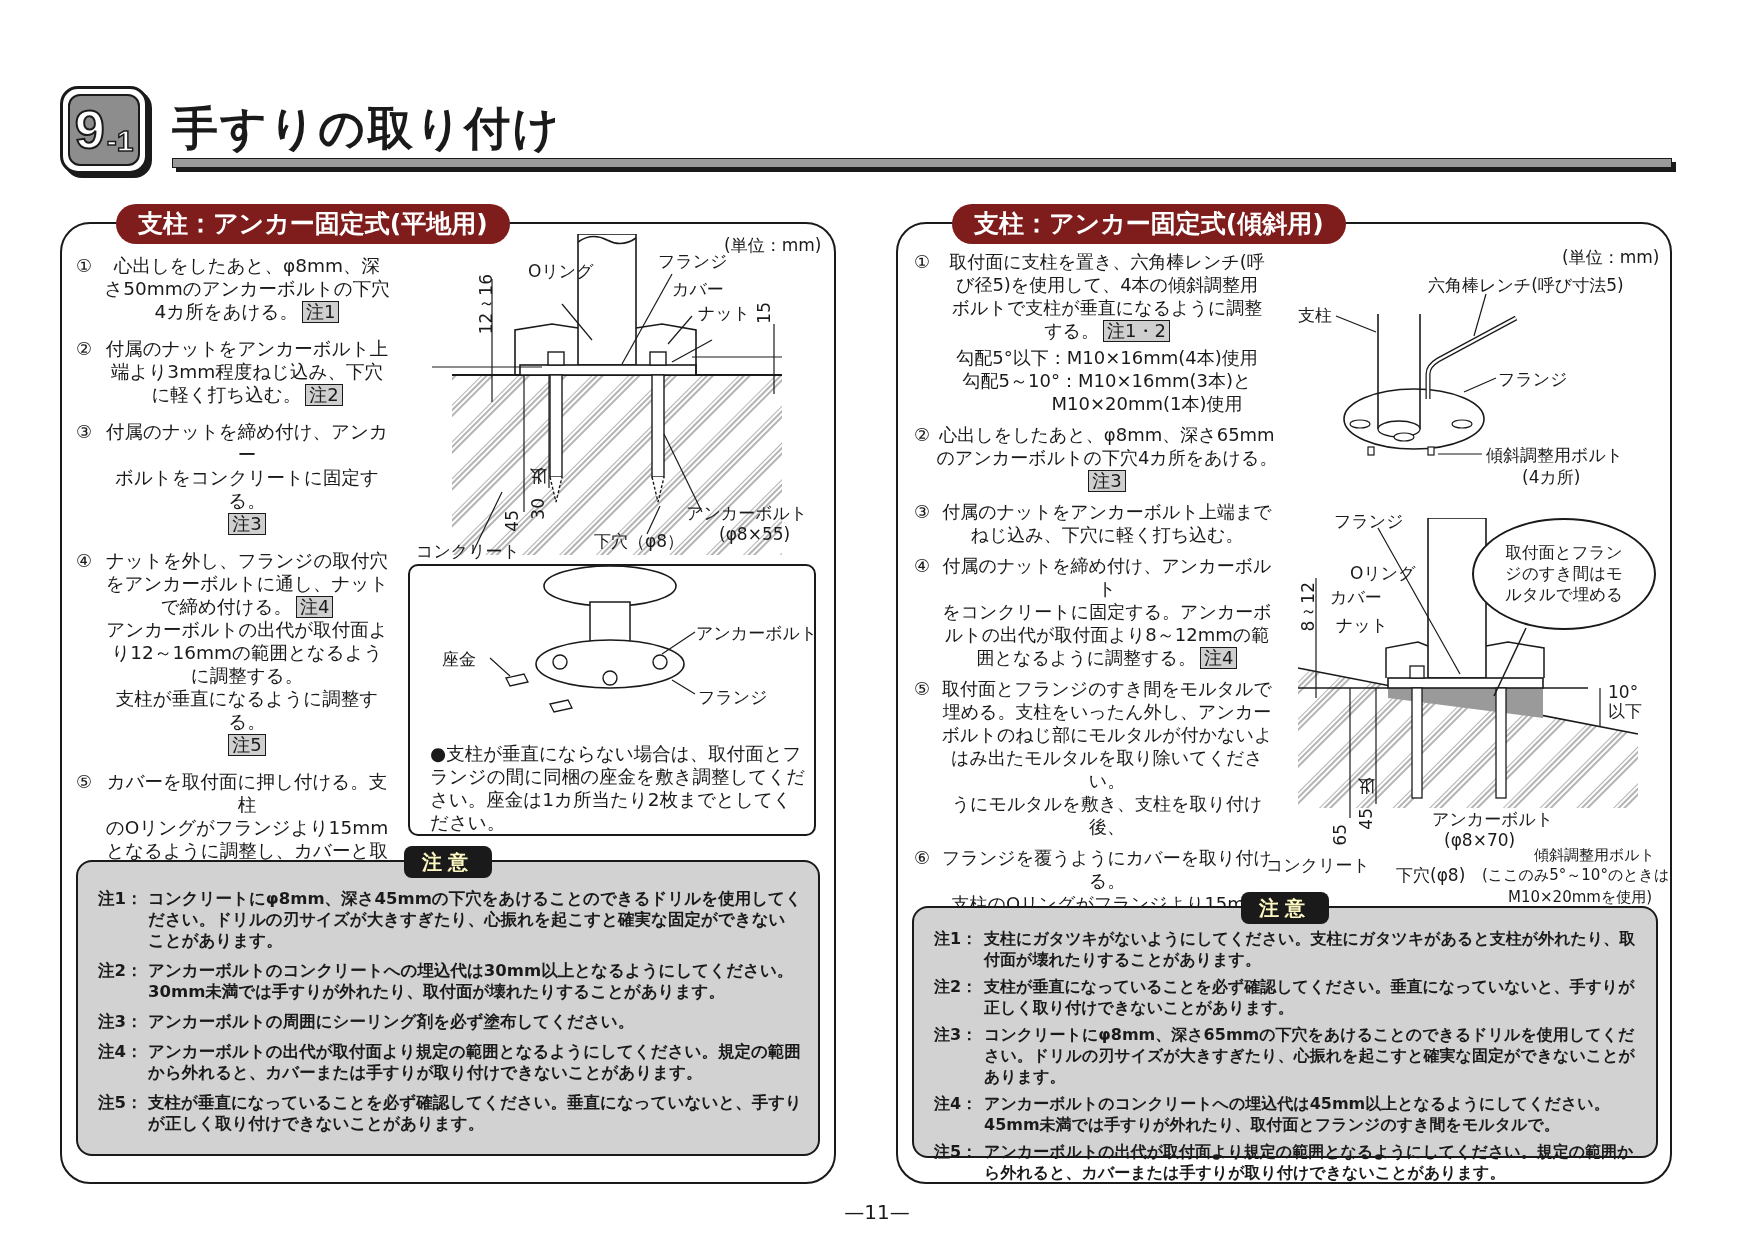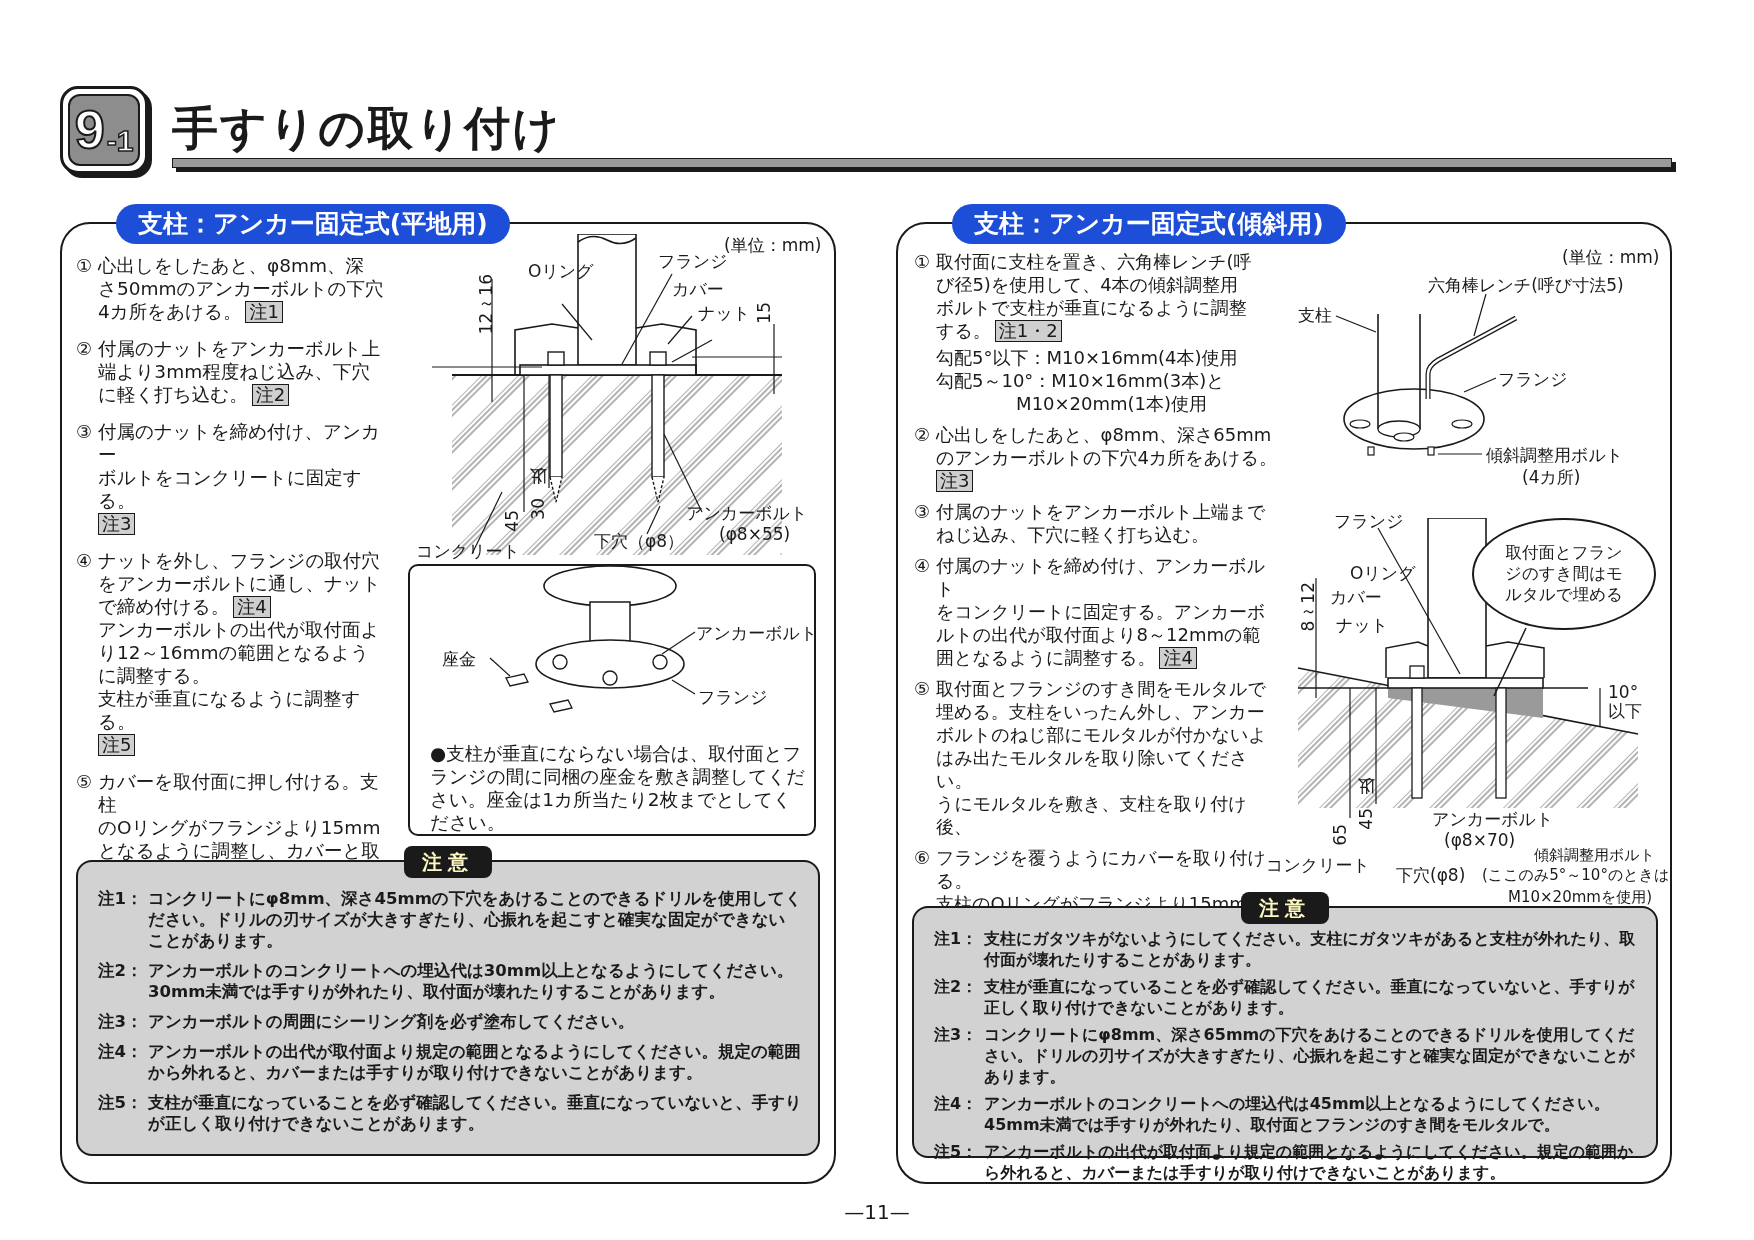--- a/index.html
+++ b/index.html
@@ -15,31 +15,31 @@
     -webkit-text-stroke: 2px #1a1a1a; }
   .sec-sub { color: #fff; font-weight: bold; font-size: 30px; line-height: 1; font-family: "Liberation Sans", sans-serif;
     -webkit-text-stroke: 1.5px #1a1a1a; margin-left: 2px; }
   .page-title { position: absolute; left: 172px; top: 98px; font-size: 46px; font-weight: bold; letter-spacing: 2px; color: #1a1a1a; }
   .title-rule { position: absolute; left: 172px; top: 158px; width: 1500px; height: 10px; background: #9a9a9a; border: 1.5px solid #1a1a1a; box-shadow: 4px 4px 0 #1a1a1a; }
 
   
   .panel { position: absolute; border: 2.5px solid #1a1a1a; border-radius: 30px; background: #fff; }
   .panel-left { left: 60px; top: 222px; width: 776px; height: 962px; }
   .panel-right { left: 896px; top: 222px; width: 776px; height: 962px; }
-  .panel-tag { position: absolute; top: -20px; height: 40px; padding: 0 22px; background: #1d4ed8; color: #fff;
+  .panel-tag { position: absolute; top: -20px; height: 40px; padding: 0 22px; background: #7f1d1d; color: #fff;
     font-size: 25px; font-weight: bold; line-height: 40px; border-radius: 20px; white-space: nowrap; }
   .panel-left .panel-tag { left: 54px; }
   .panel-right .panel-tag { left: 54px; }
 
   .unit { position: absolute; font-size: 17px; color: #1a1a1a; white-space: nowrap; }
 
   .steps { position: absolute; font-size: 18.5px; line-height: 23px; color: #1a1a1a; }
   .step { display: flex; margin-bottom: 14px; }
   .step-num { flex: 0 0 22px; font-size: 18px; }
-  .step-body { flex: 1; }
+  .step-body { flex: 1; text-align: center; }
   .step-body p { margin: 0; }
   .note-ref { display: inline-block; background: #cfcfcf; border: 1.5px solid #1a1a1a; padding: 0 3px; line-height: 20px; margin-left: 4px; font-size: 18px; }
   .sub-line { white-space: pre; }
 
   
   .diagram { position: absolute; }
   .lbl { position: absolute; font-size: 17px; color: #1a1a1a; white-space: nowrap; }
   .lbl-v { position: absolute; font-size: 17px; writing-mode: vertical-rl; transform: rotate(180deg); white-space: nowrap; }
 
   .tip-box { position: absolute; left: 346px; top: 340px; width: 408px; height: 272px; border: 2px solid #1a1a1a; border-radius: 10px; background: #fff; }

